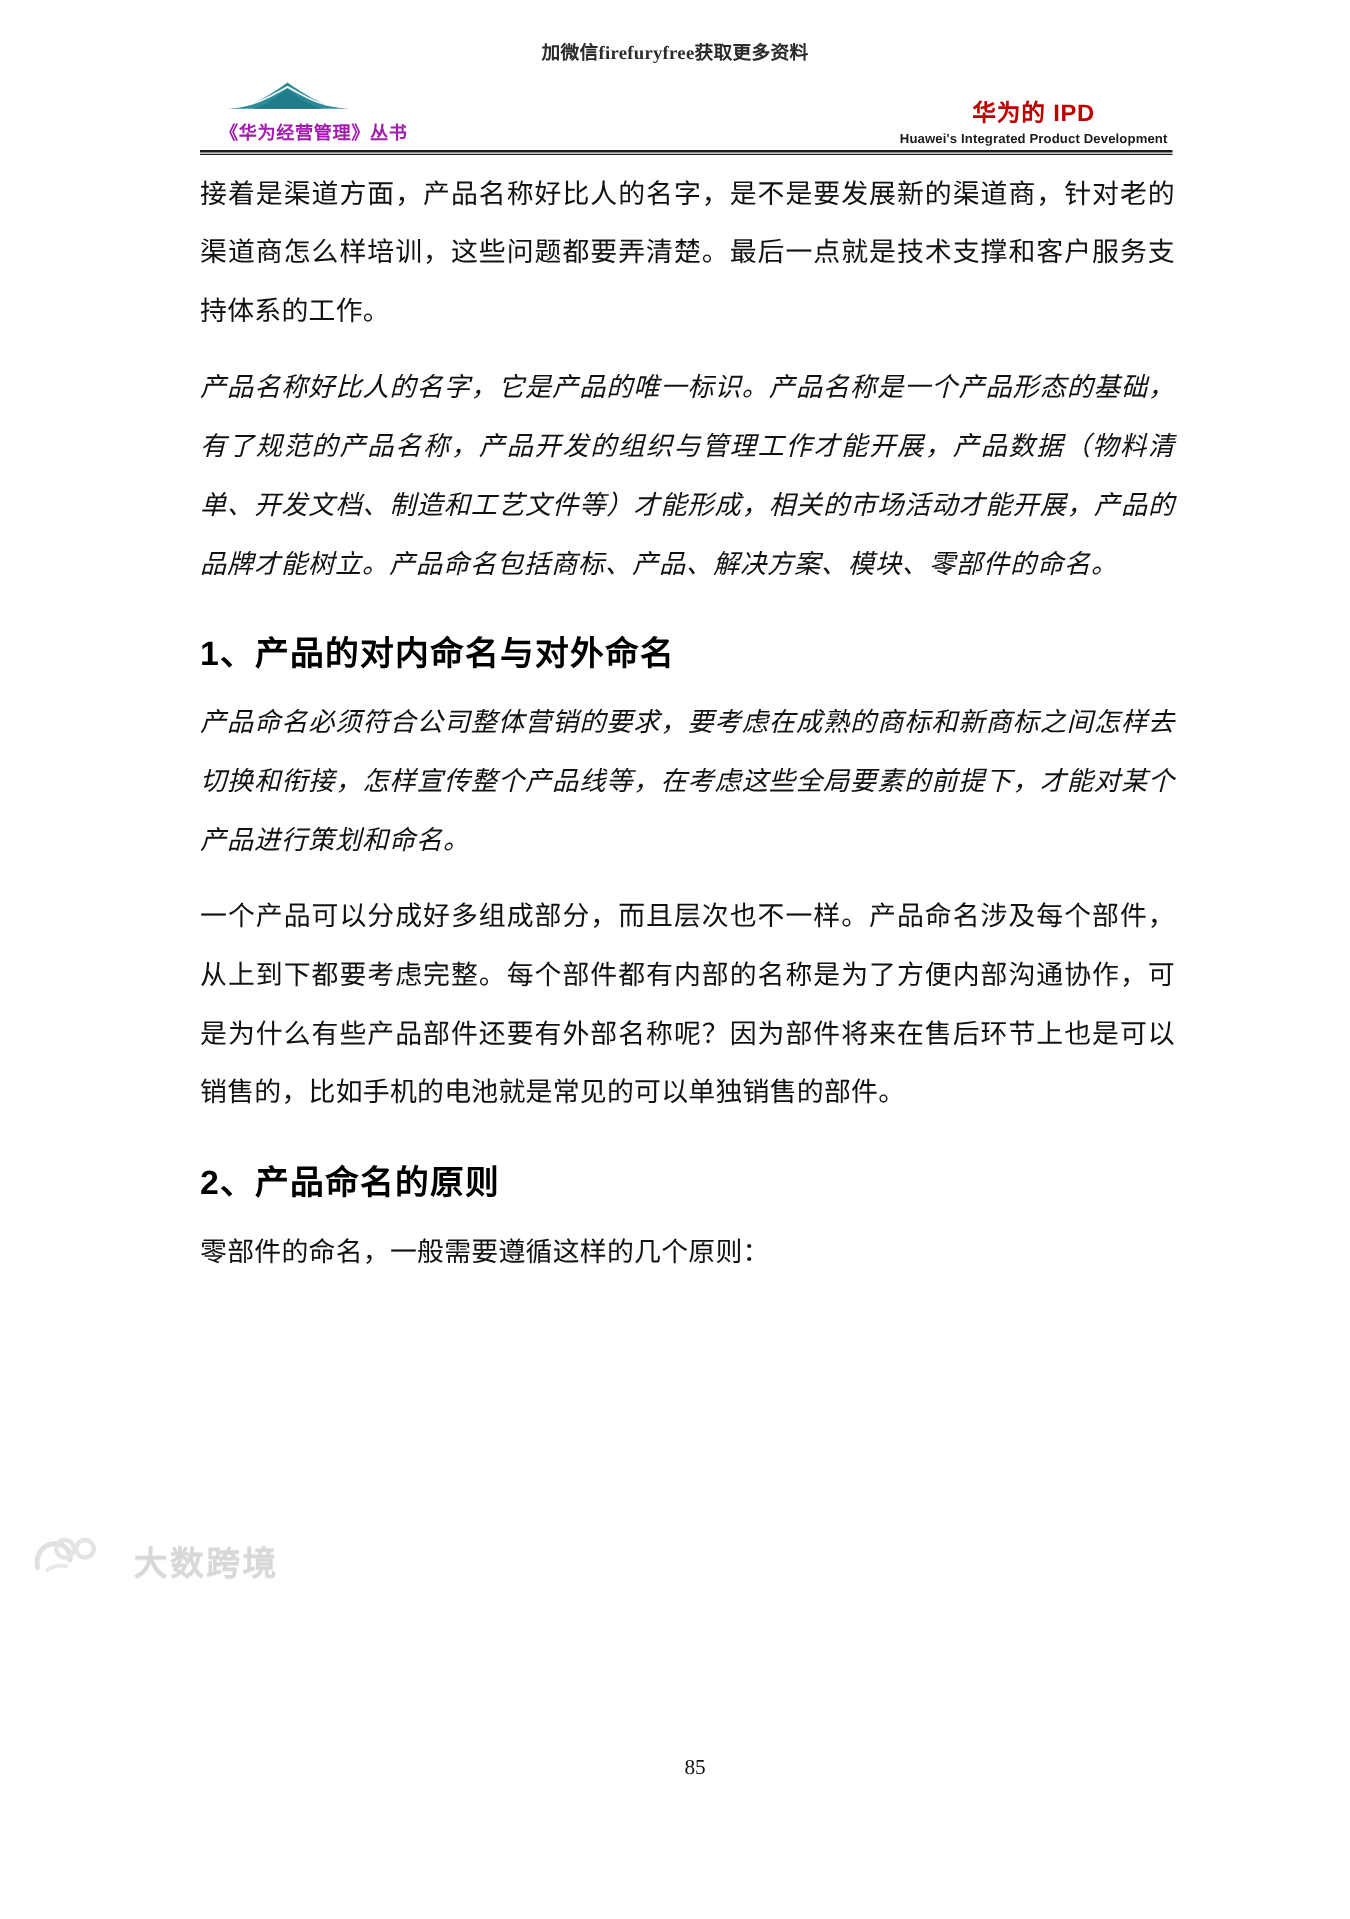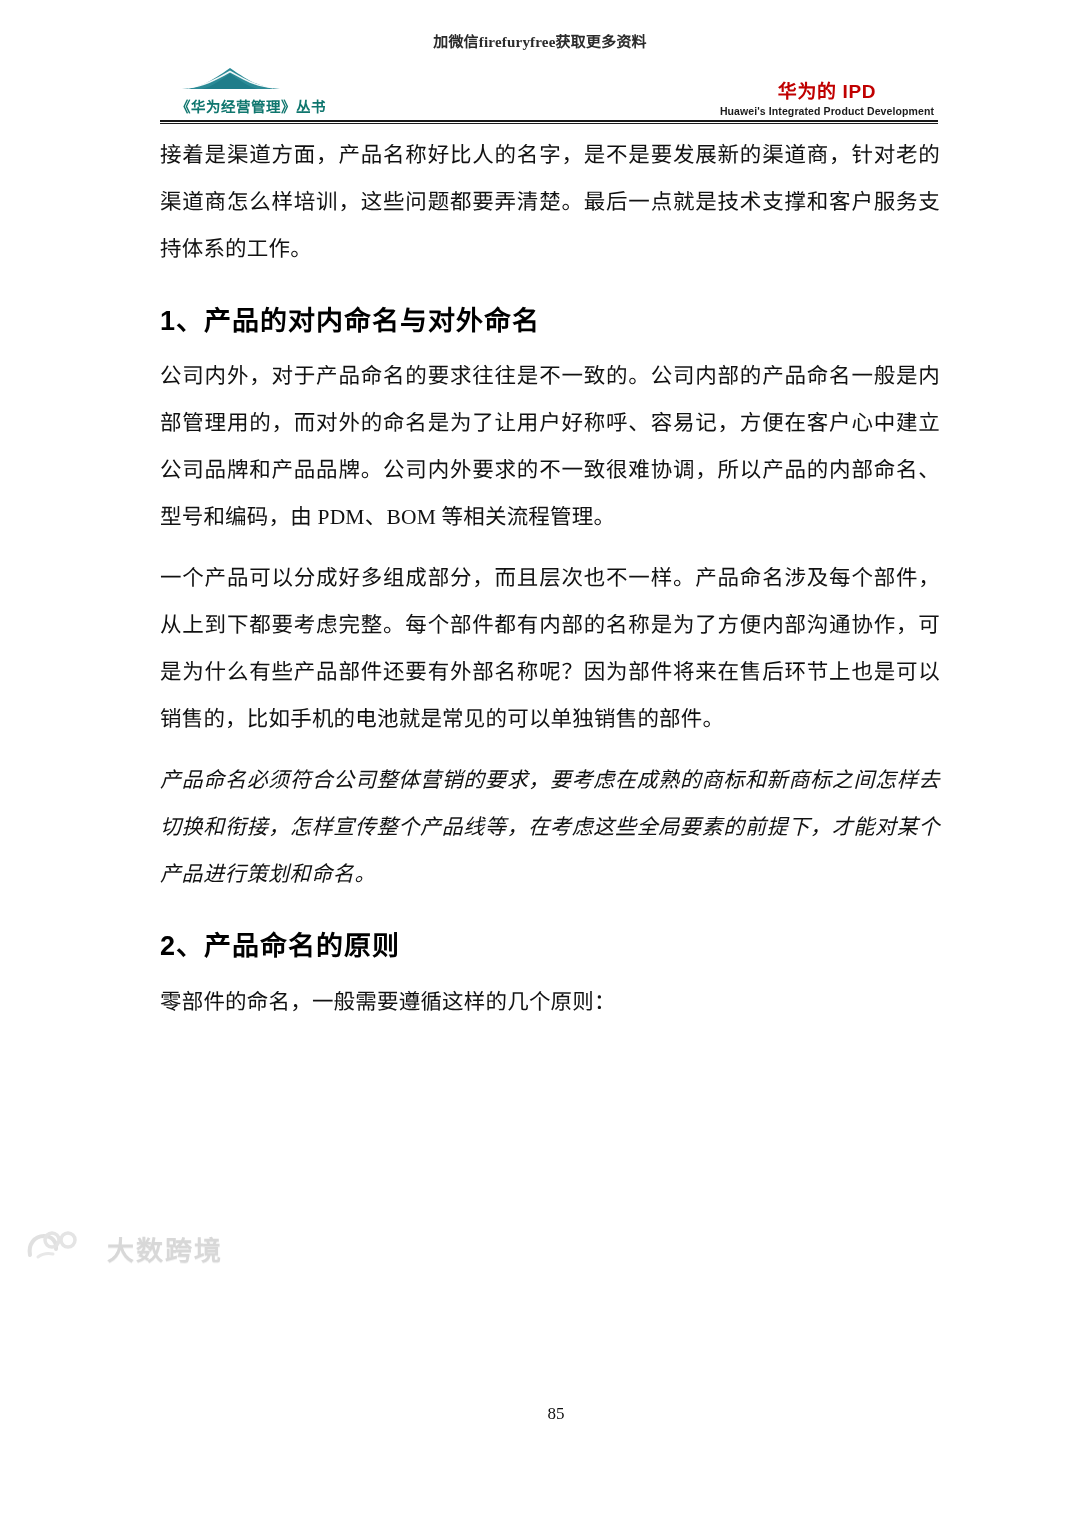--- a/index.html
+++ b/index.html
@@ -58,21 +58,21 @@
   }
   .mountain-logo {
     display: block;
     margin-bottom: 1px;
     margin-left: 4px;
   }
   .header-left-label {
     font-family: Liberation Mono, monospace;
     font-size: 14.5px;
     font-weight: 700;
-    color: #0f766e;
+    color: #a21caf;
     letter-spacing: 0.5px;
     white-space: nowrap;
   }
   .header-right {
     position: absolute;
     right: 4px;
     bottom: 3px;
     text-align: center;
   }
   .header-right-title {
@@ -210,29 +210,29 @@
       <div class="header-right-sub">Huawei's Integrated Product Development</div>
     </div>
   </div>
   <div class="header-rule"></div>
 
   <div class="content">
 
     <p class="para song">接着是渠道方面，产品名称好比人的名字，是不是要发展新的渠道商，针对老的渠道商怎么样培训，这些问题都要弄清楚。最后一点就是技术支撑和客户服务支持体系的工作。</p>
 
 
+    <p class="para kai">产品名称好比人的名字，它是产品的唯一标识。产品名称是一个产品形态的基础，有了规范的产品名称，产品开发的组织与管理工作才能开展，产品数据（物料清单、开发文档、制造和工艺文件等）才能形成，相关的市场活动才能开展，产品的品牌才能树立。产品命名包括商标、产品、解决方案、模块、零部件的命名。</p>
 
     <h2 class="heading-sub">1、产品的对内命名与对外命名</h2>
 
 
-    <p class="para song">公司内外，对于产品命名的要求往往是不一致的。公司内部的产品命名一般是内部管理用的，而对外的命名是为了让用户好称呼、容易记，方便在客户心中建立公司品牌和产品品牌。公司内外要求的不一致很难协调，所以产品的内部命名、型号和编码，由 PDM、BOM 等相关流程管理。</p>
+
+    <p class="para kai">产品命名必须符合公司整体营销的要求，要考虑在成熟的商标和新商标之间怎样去切换和衔接，怎样宣传整个产品线等，在考虑这些全局要素的前提下，才能对某个产品进行策划和命名。</p>
 
     <p class="para song">一个产品可以分成好多组成部分，而且层次也不一样。产品命名涉及每个部件，从上到下都要考虑完整。每个部件都有内部的名称是为了方便内部沟通协作，可是为什么有些产品部件还要有外部名称呢？因为部件将来在售后环节上也是可以销售的，比如手机的电池就是常见的可以单独销售的部件。</p>
-
-    <p class="para kai">产品命名必须符合公司整体营销的要求，要考虑在成熟的商标和新商标之间怎样去切换和衔接，怎样宣传整个产品线等，在考虑这些全局要素的前提下，才能对某个产品进行策划和命名。</p>
 
     <h2 class="heading-sub">2、产品命名的原则</h2>
 
     <p class="para song">零部件的命名，一般需要遵循这样的几个原则：</p>
 
   </div>
 
   <div class="page-number">85</div>
 
   <div class="bottom-watermark">

